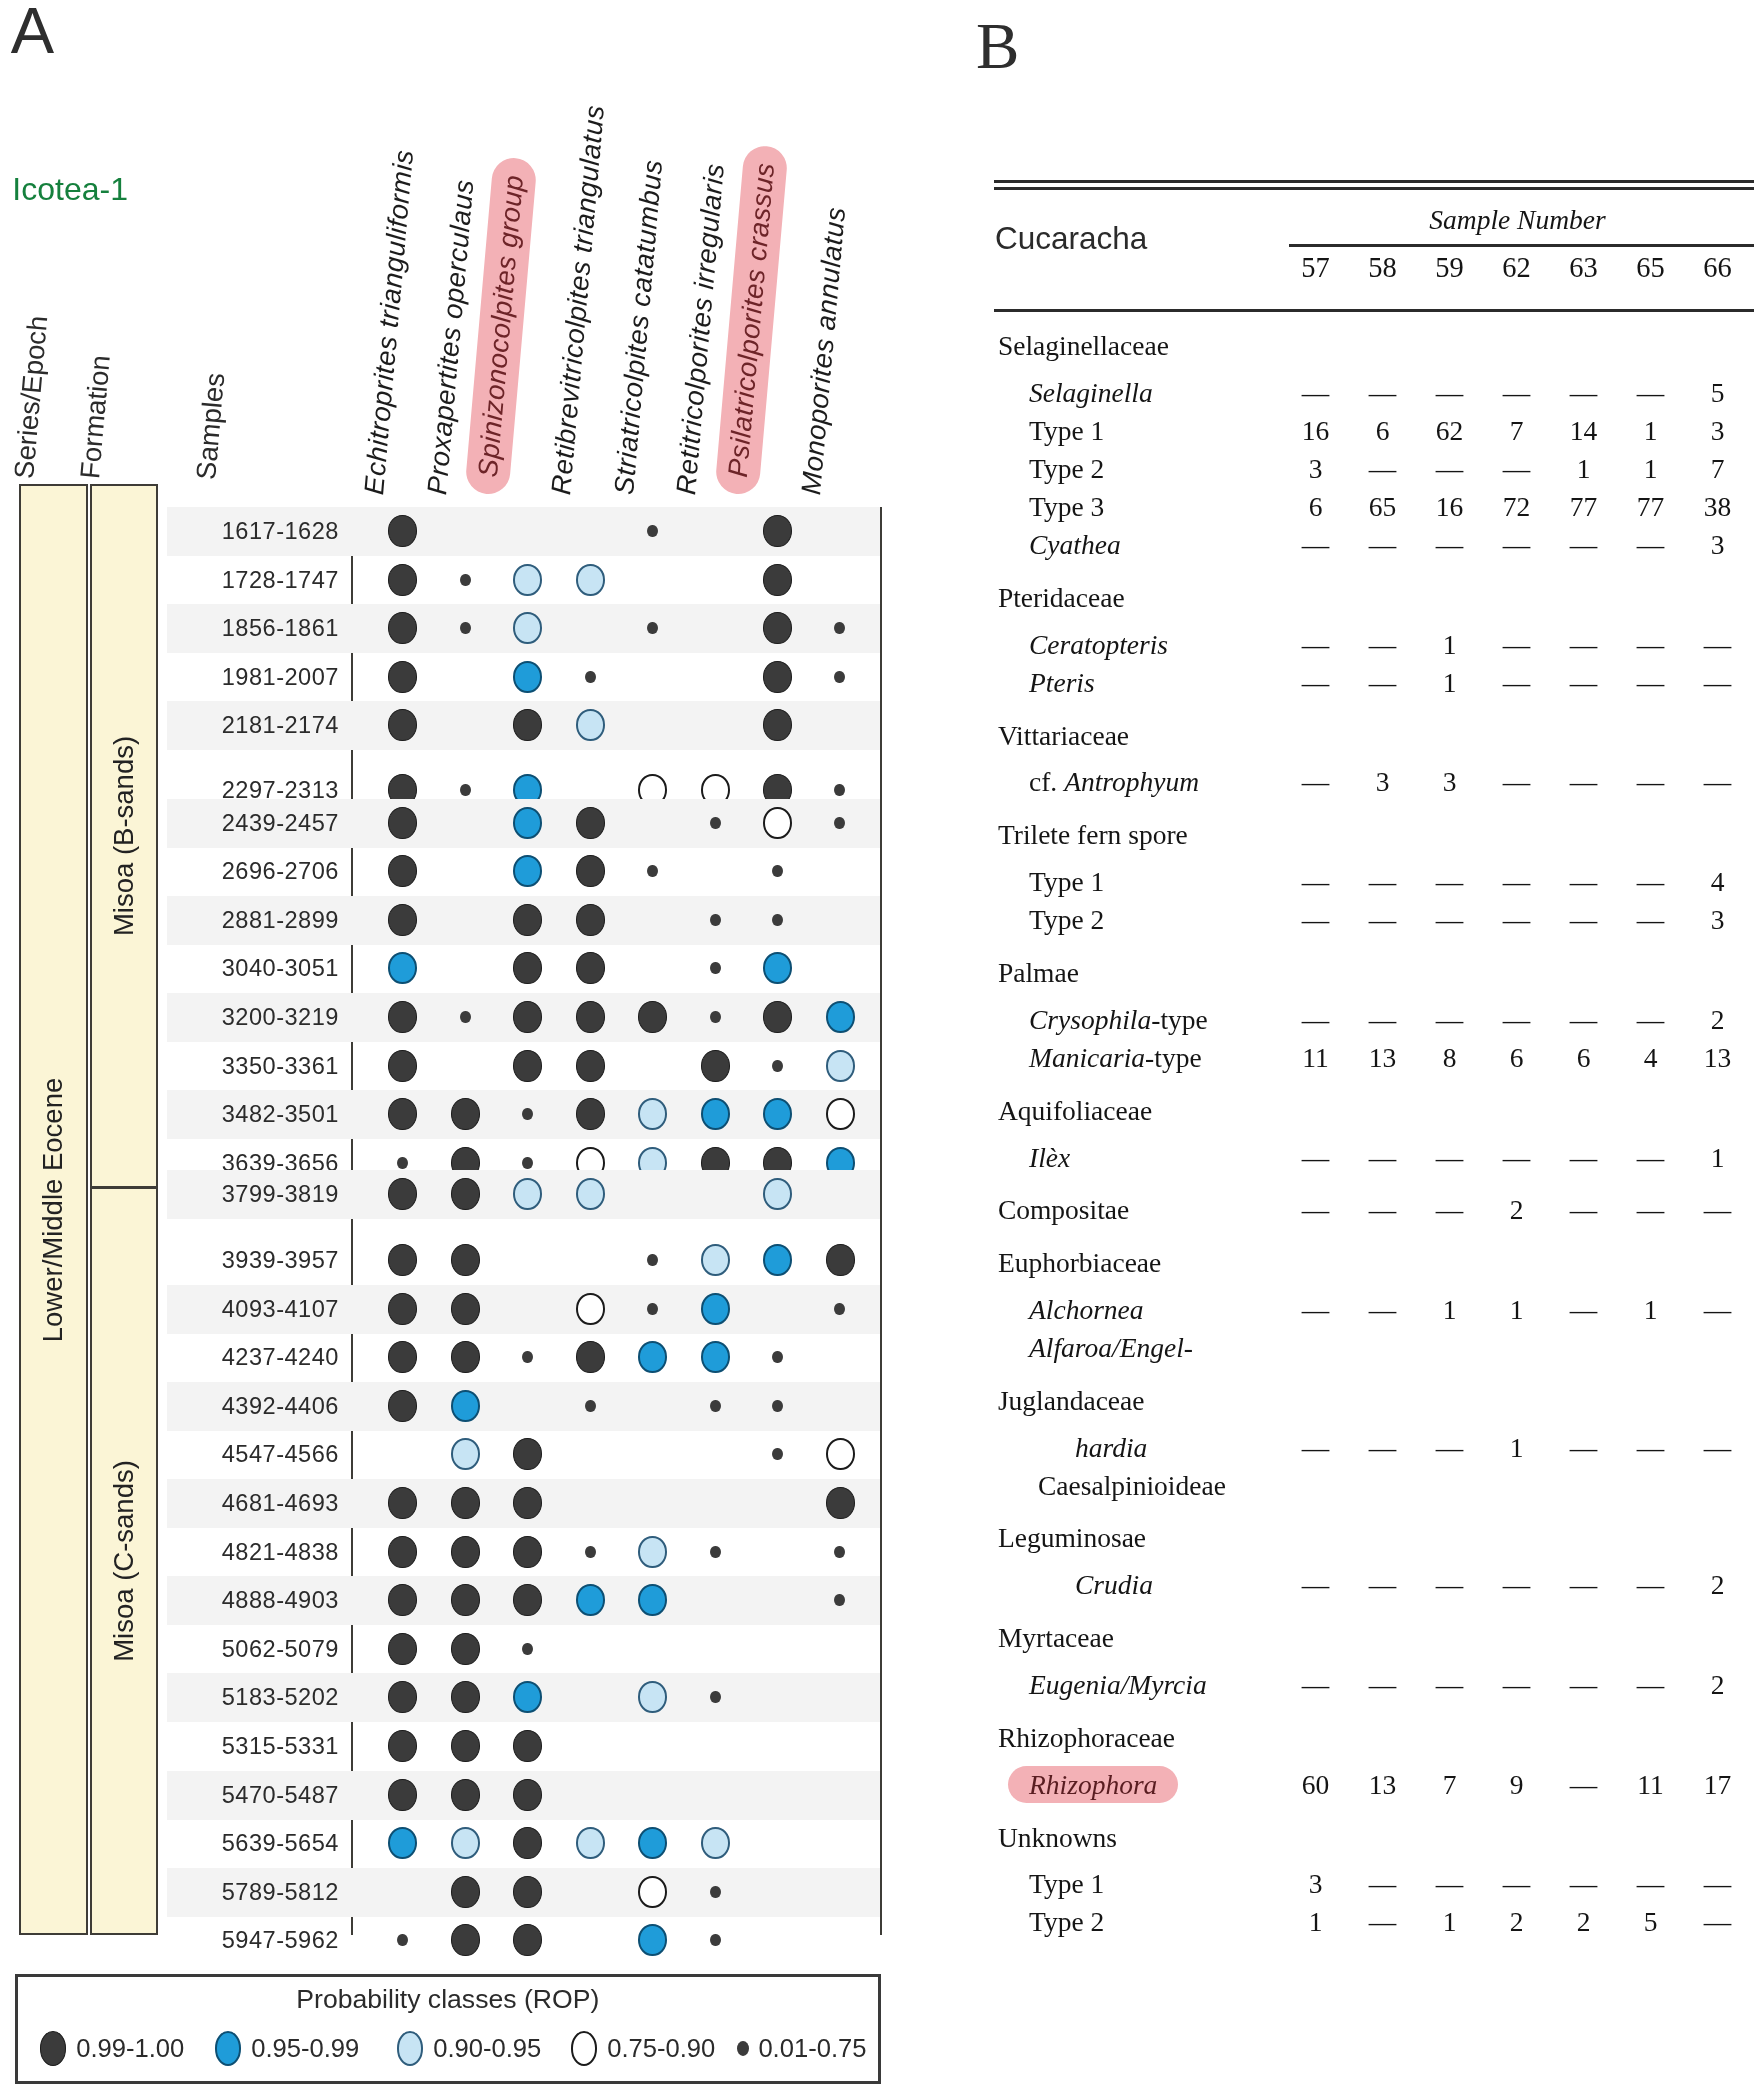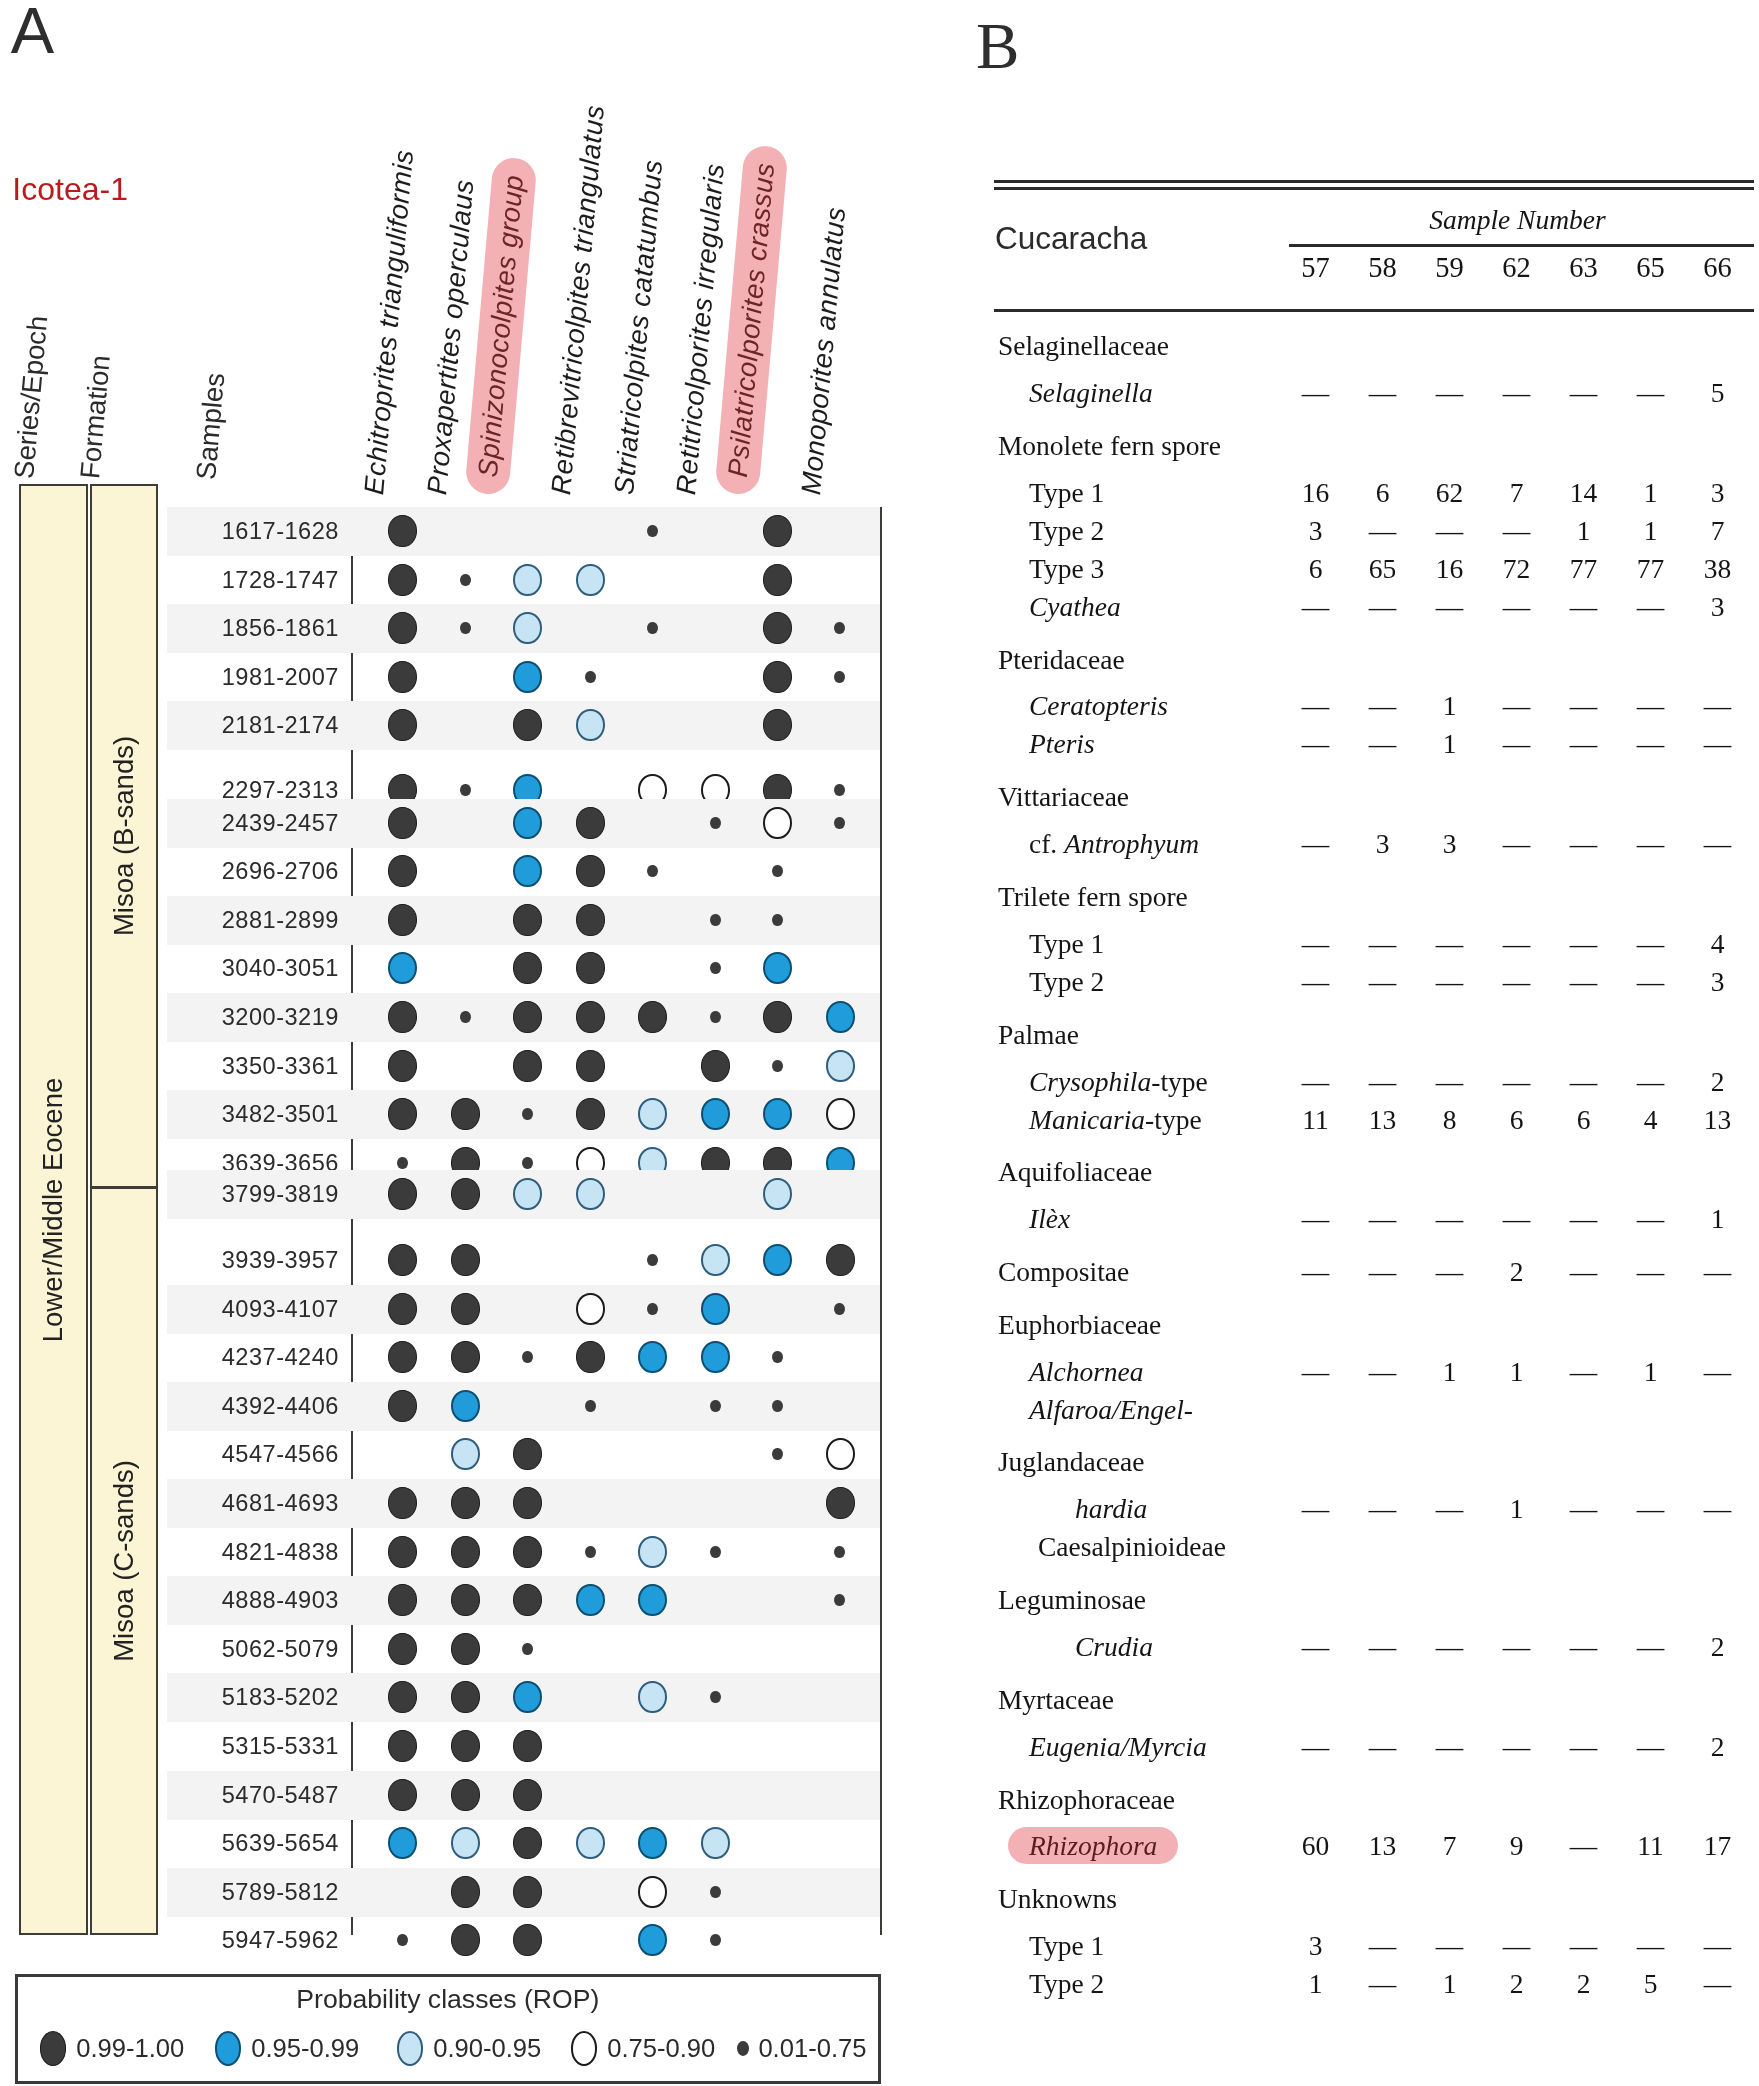--- a/index.html
+++ b/index.html
@@ -2,21 +2,21 @@
 <html style="font-size:7.9px"><head>
 <meta charset="utf-8">
 <style>
   html,body{margin:0;padding:0;background:#ffffff;}
   .page{position:relative;width:1759px;height:2087px;background:#fff;overflow:hidden;
         font-family:"Liberation Sans",sans-serif;color:#1d1d1d;}
   
   .big-letter{position:absolute;font-size:65px;color:#2e2e2e;font-family:"Liberation Sans",sans-serif;}
   #a-letter{left:10.8px;top:-6.9px;}
   #b-letter{left:976px;top:8.9px;font-family:"Liberation Serif",serif;}
-  #well-name{position:absolute;left:12.3px;top:171px;font-size:32px;color:#b91c1c;}
+  #well-name{position:absolute;left:12.3px;top:171px;font-size:32px;color:#15803d;}
   .rot-anchor{position:absolute;width:0;height:0;}
   .rot-anchor>span{position:absolute;left:0;bottom:0;transform-origin:0 100%;
        transform:rotate(-85deg);white-space:nowrap;display:inline-block;}
   .axis-cap>span{font-size:27.5px;color:#2b2b2b;}
   .sp-label>span{font-size:27.5px;font-style:italic;color:#1c1c1c;letter-spacing:0.5px;}
   .sp-label.hl>span{background:#f3b1b6;border-radius:25.6px;padding:5.9px 16.7px;color:#6d2428;}
   .vbox{position:absolute;background:#fbf5d6;border:2.5px solid #3e3c37;box-sizing:border-box;}
   .vbox .cell{display:flex;align-items:center;justify-content:center;overflow:visible;}
   .vbox span{transform:rotate(-90deg);white-space:nowrap;font-size:27.5px;color:#222;}
   #formation-divider{height:2.5px;background:#3e3c37;width:100%;}
@@ -432,23 +432,20 @@
         <div class="trow ind1">
           <div class="tlabel"><span class="it">Selaginella</span></div>
           <div class="tval">—</div>
           <div class="tval">—</div>
           <div class="tval">—</div>
           <div class="tval">—</div>
           <div class="tval">—</div>
           <div class="tval">—</div>
           <div class="tval">5</div>
         </div>
-        <div class="trow gm">
-          <div class="tlabel">Monolete fern spore</div>
-        </div>
         <div class="trow ind1">
           <div class="tlabel">Type 1</div>
           <div class="tval">16</div>
           <div class="tval">6</div>
           <div class="tval">62</div>
           <div class="tval">7</div>
           <div class="tval">14</div>
           <div class="tval">1</div>
           <div class="tval">3</div>
         </div>

